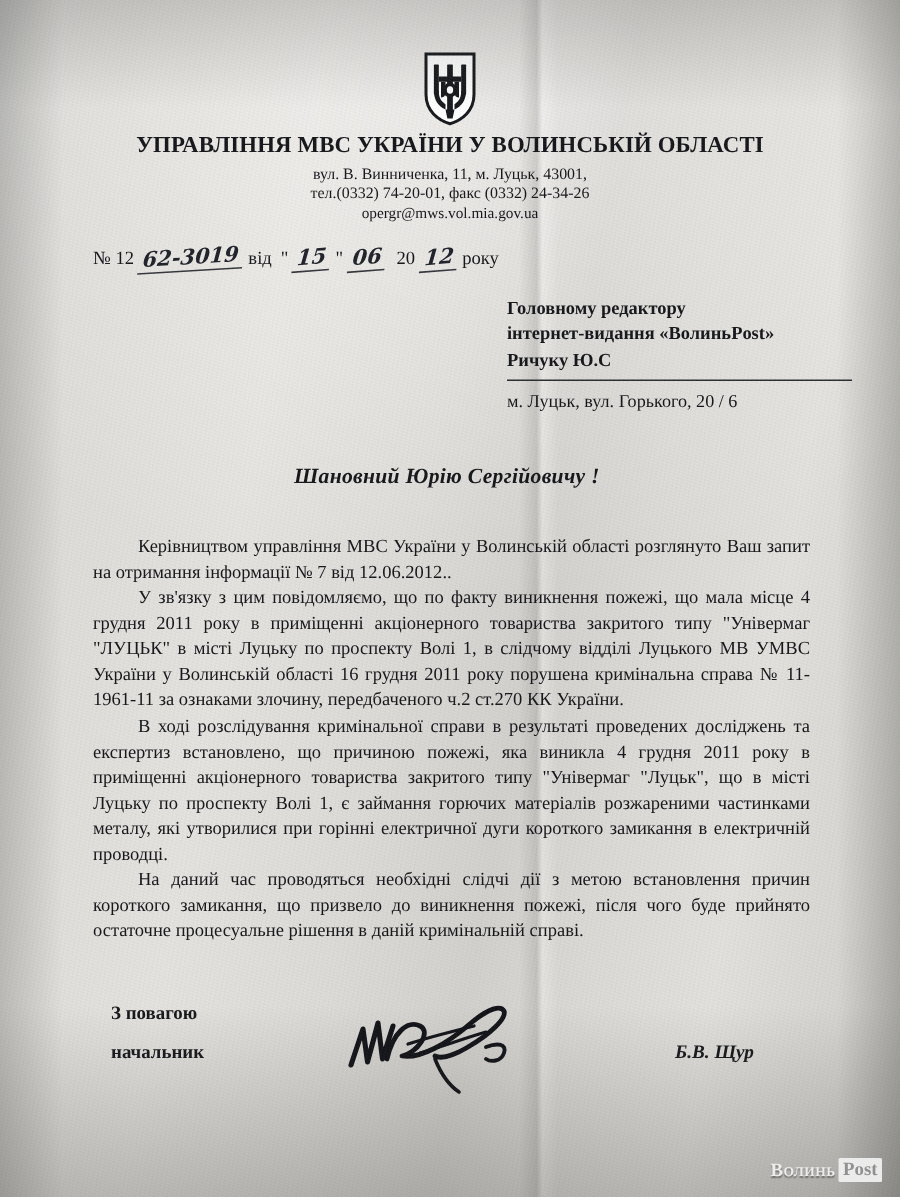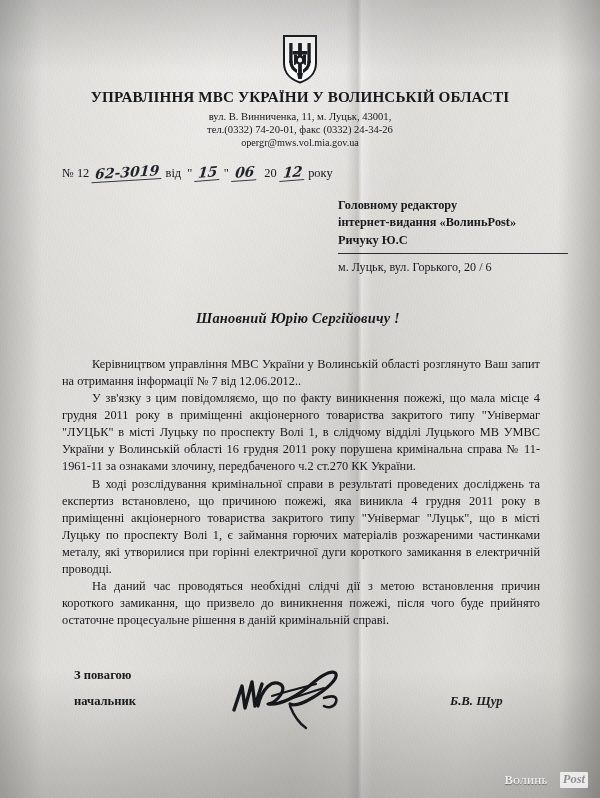--- a/index.html
+++ b/index.html
@@ -185,40 +185,39 @@
     width: 136px; height: 68px;
     pointer-events: none;
   }
 
   
   .watermark {
     position: absolute;
     right: 12px; bottom: 10px;
     display: flex;
     align-items: center;
-    gap: 12px;
+    gap: 2px;
     font-family: "Liberation Serif", serif;
     font-weight: bold;
     font-size: 12.5px;
     opacity: 0.92;
     text-align: right;
   }
   .watermark .wm-a {
     color: #f2f2f2;
     text-shadow: 0 1px 1px rgba(0,0,0,0.45);
     font-variant: small-caps;
     letter-spacing: 0.3px;
   }
   .watermark .wm-b {
     color: #8f8f8f;
     background: #f2f2f2;
     padding: 0px 3px 1px 3px;
     border-radius: 1px;
     text-shadow: none;
-    font-style: italic;
   }
 </style>
 </head>
 <body>
 
 <div id="page">
   <div id="paper"></div>
   <div id="fold"></div>
 
   <div id="content">

